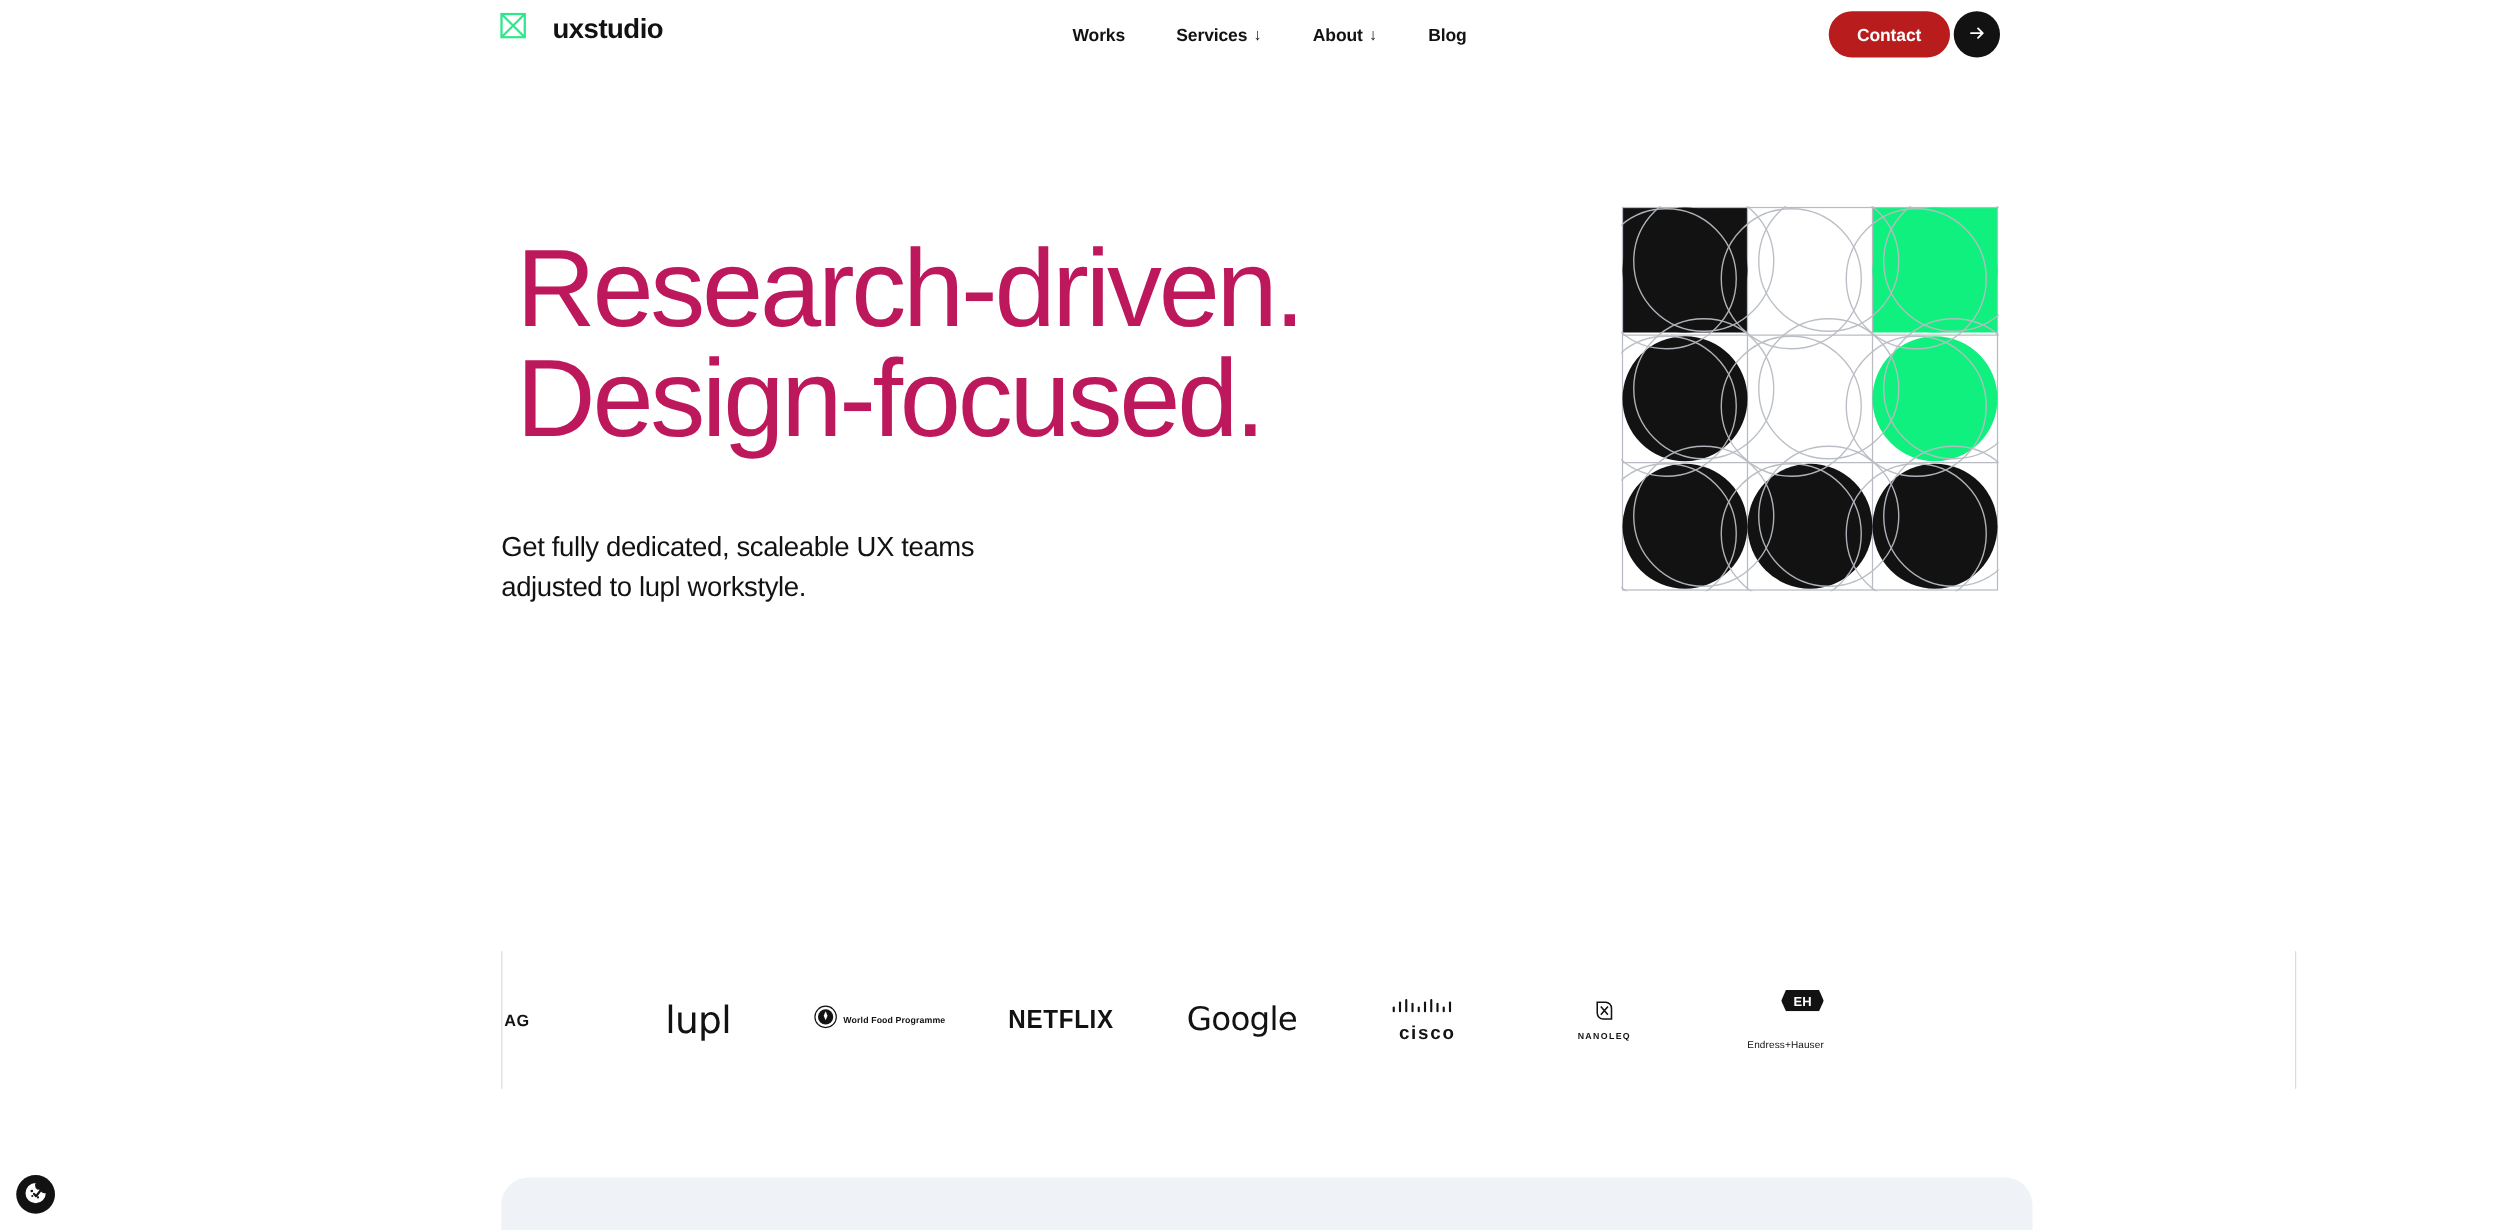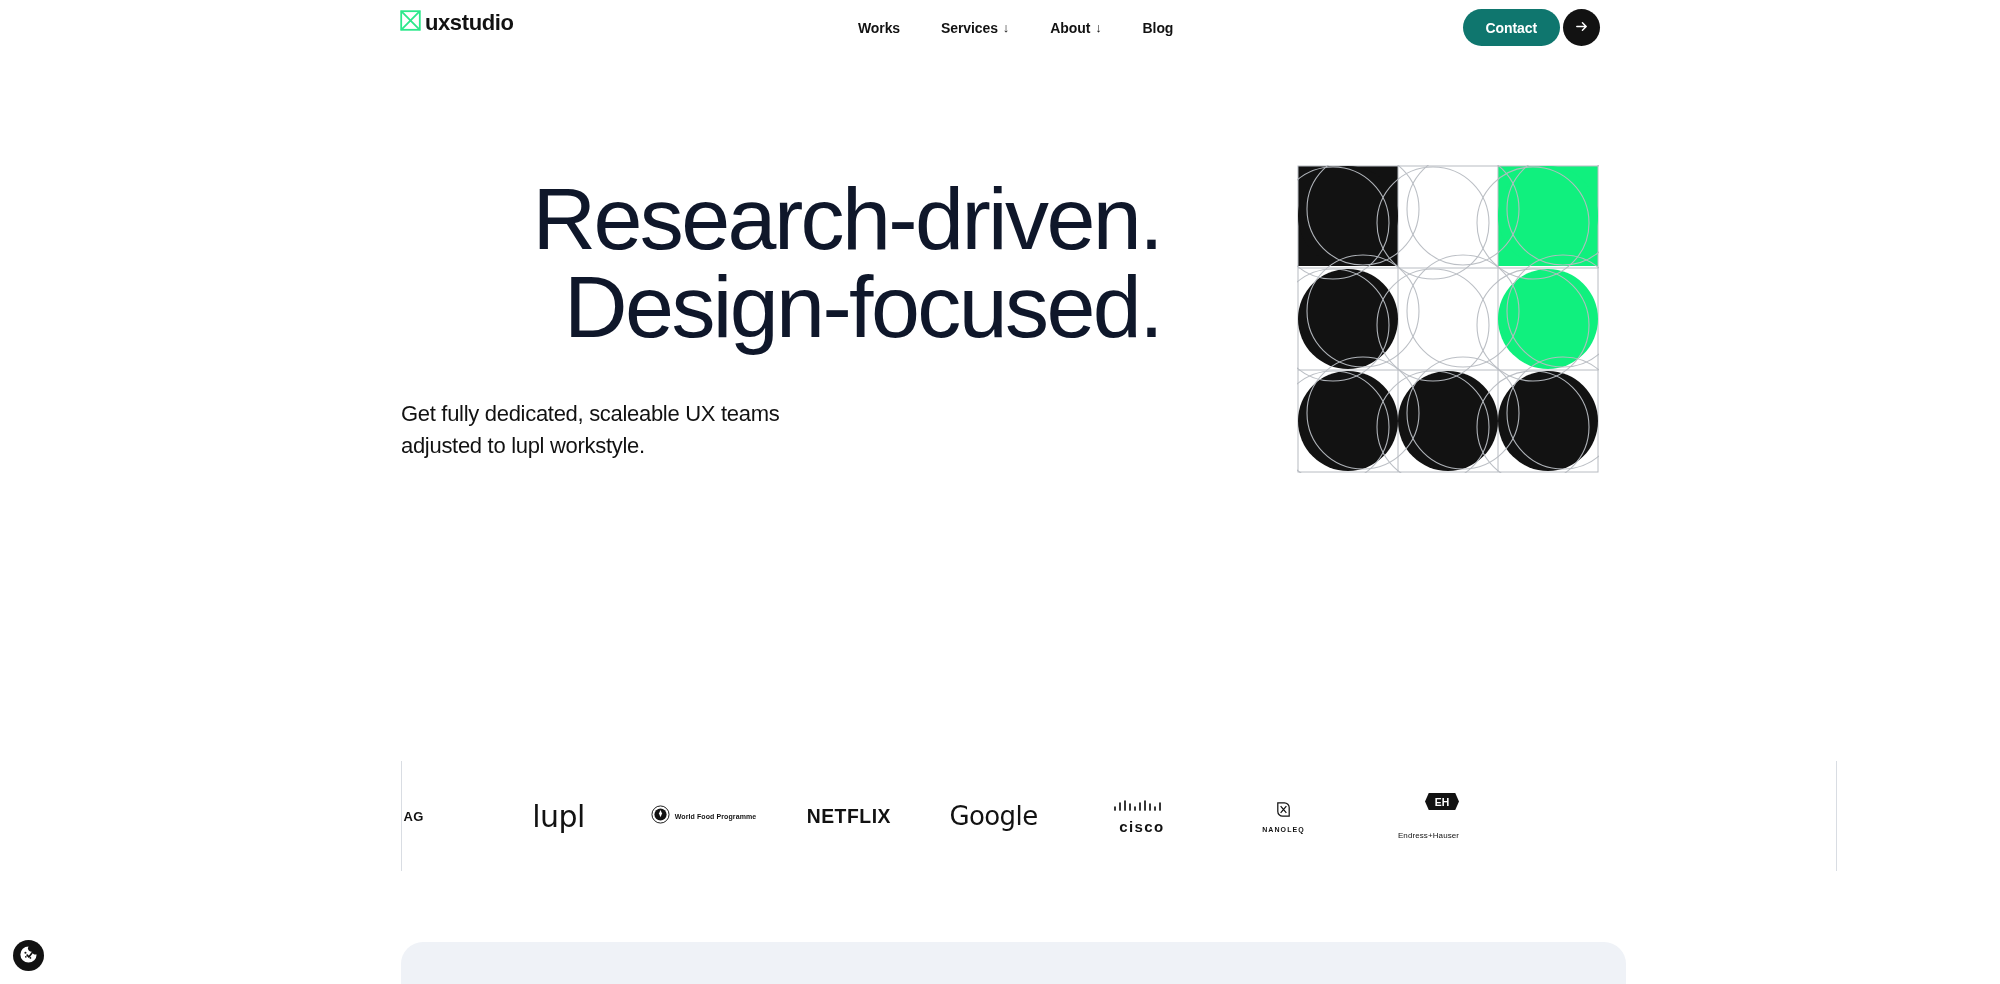--- a/index.html
+++ b/index.html
@@ -26,21 +26,21 @@
     height: 55px;
     display: flex;
     align-items: center;
   }
   .brand {
     position: absolute;
     left: 400px;
     top: 10px;
     display: flex;
     align-items: center;
-    gap: 4px;
+    gap: 21px;
     text-decoration: none;
     color: #121212;
   }
   .brand-mark { display: block; }
   .brand-name {
     font-size: 22px;
     font-weight: 700;
     letter-spacing: -0.4px;
     line-height: 1;
   }
@@ -79,21 +79,21 @@
     top: 9px;
     display: flex;
     align-items: center;
     gap: 3px;
   }
   .btn-contact {
     height: 37px;
     padding: 0 23px;
     border: none;
     border-radius: 999px;
-    background: #0f766e;
+    background: #b91c1c;
     color: #ffffff;
     font-family: inherit;
     font-size: 14px;
     font-weight: 700;
     letter-spacing: -0.1px;
     cursor: pointer;
     display: inline-flex;
     align-items: center;
     justify-content: center;
   }
@@ -118,27 +118,26 @@
     left: 0;
     width: 2000px;
   }
   .hero-copy {
     position: absolute;
     left: 401px;
     top: 25px;
     width: 760px;
   }
   .hero-title {
-    margin: 0;
+    margin: 12px;
     font-size: 88px;
     line-height: 1.0;
     font-weight: 300;
     letter-spacing: -2.6px;
-    color: #0f172a;
-    text-align: right;
+    color: #be185d;
   }
   .hero-title .line { display: block; }
   .hero-sub {
     margin: 0;
     padding-top: 47px;
     font-size: 22px;
     line-height: 1.45;
     font-weight: 400;
     letter-spacing: -0.3px;
     color: #121212;

